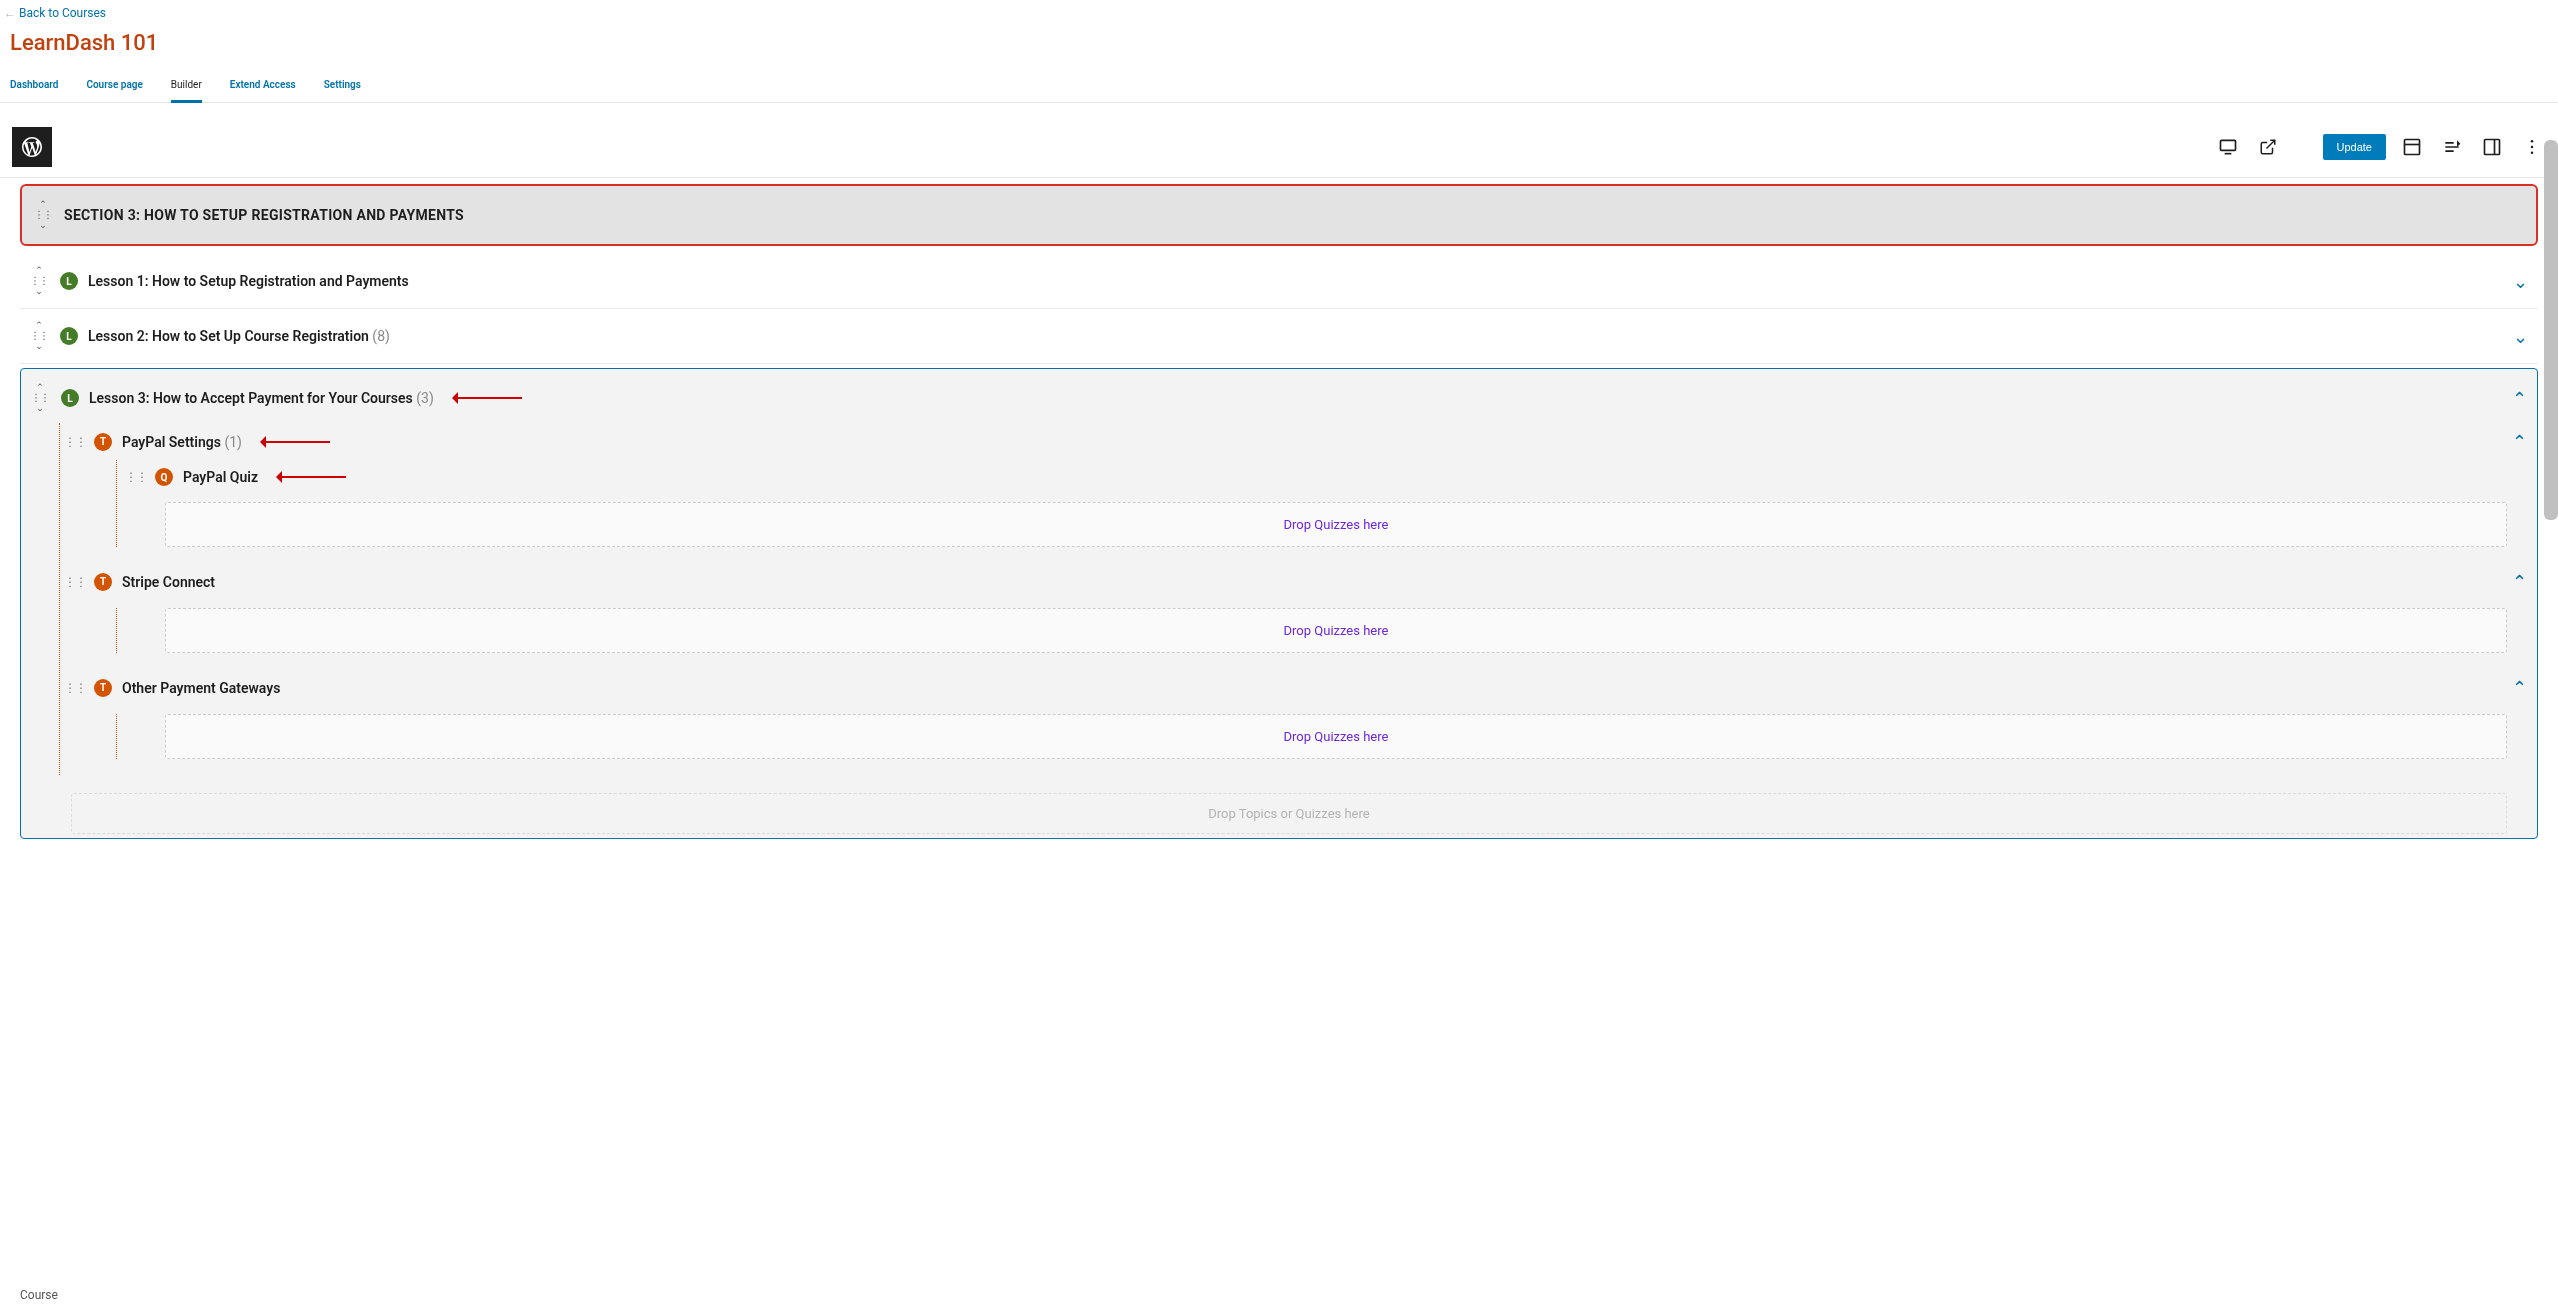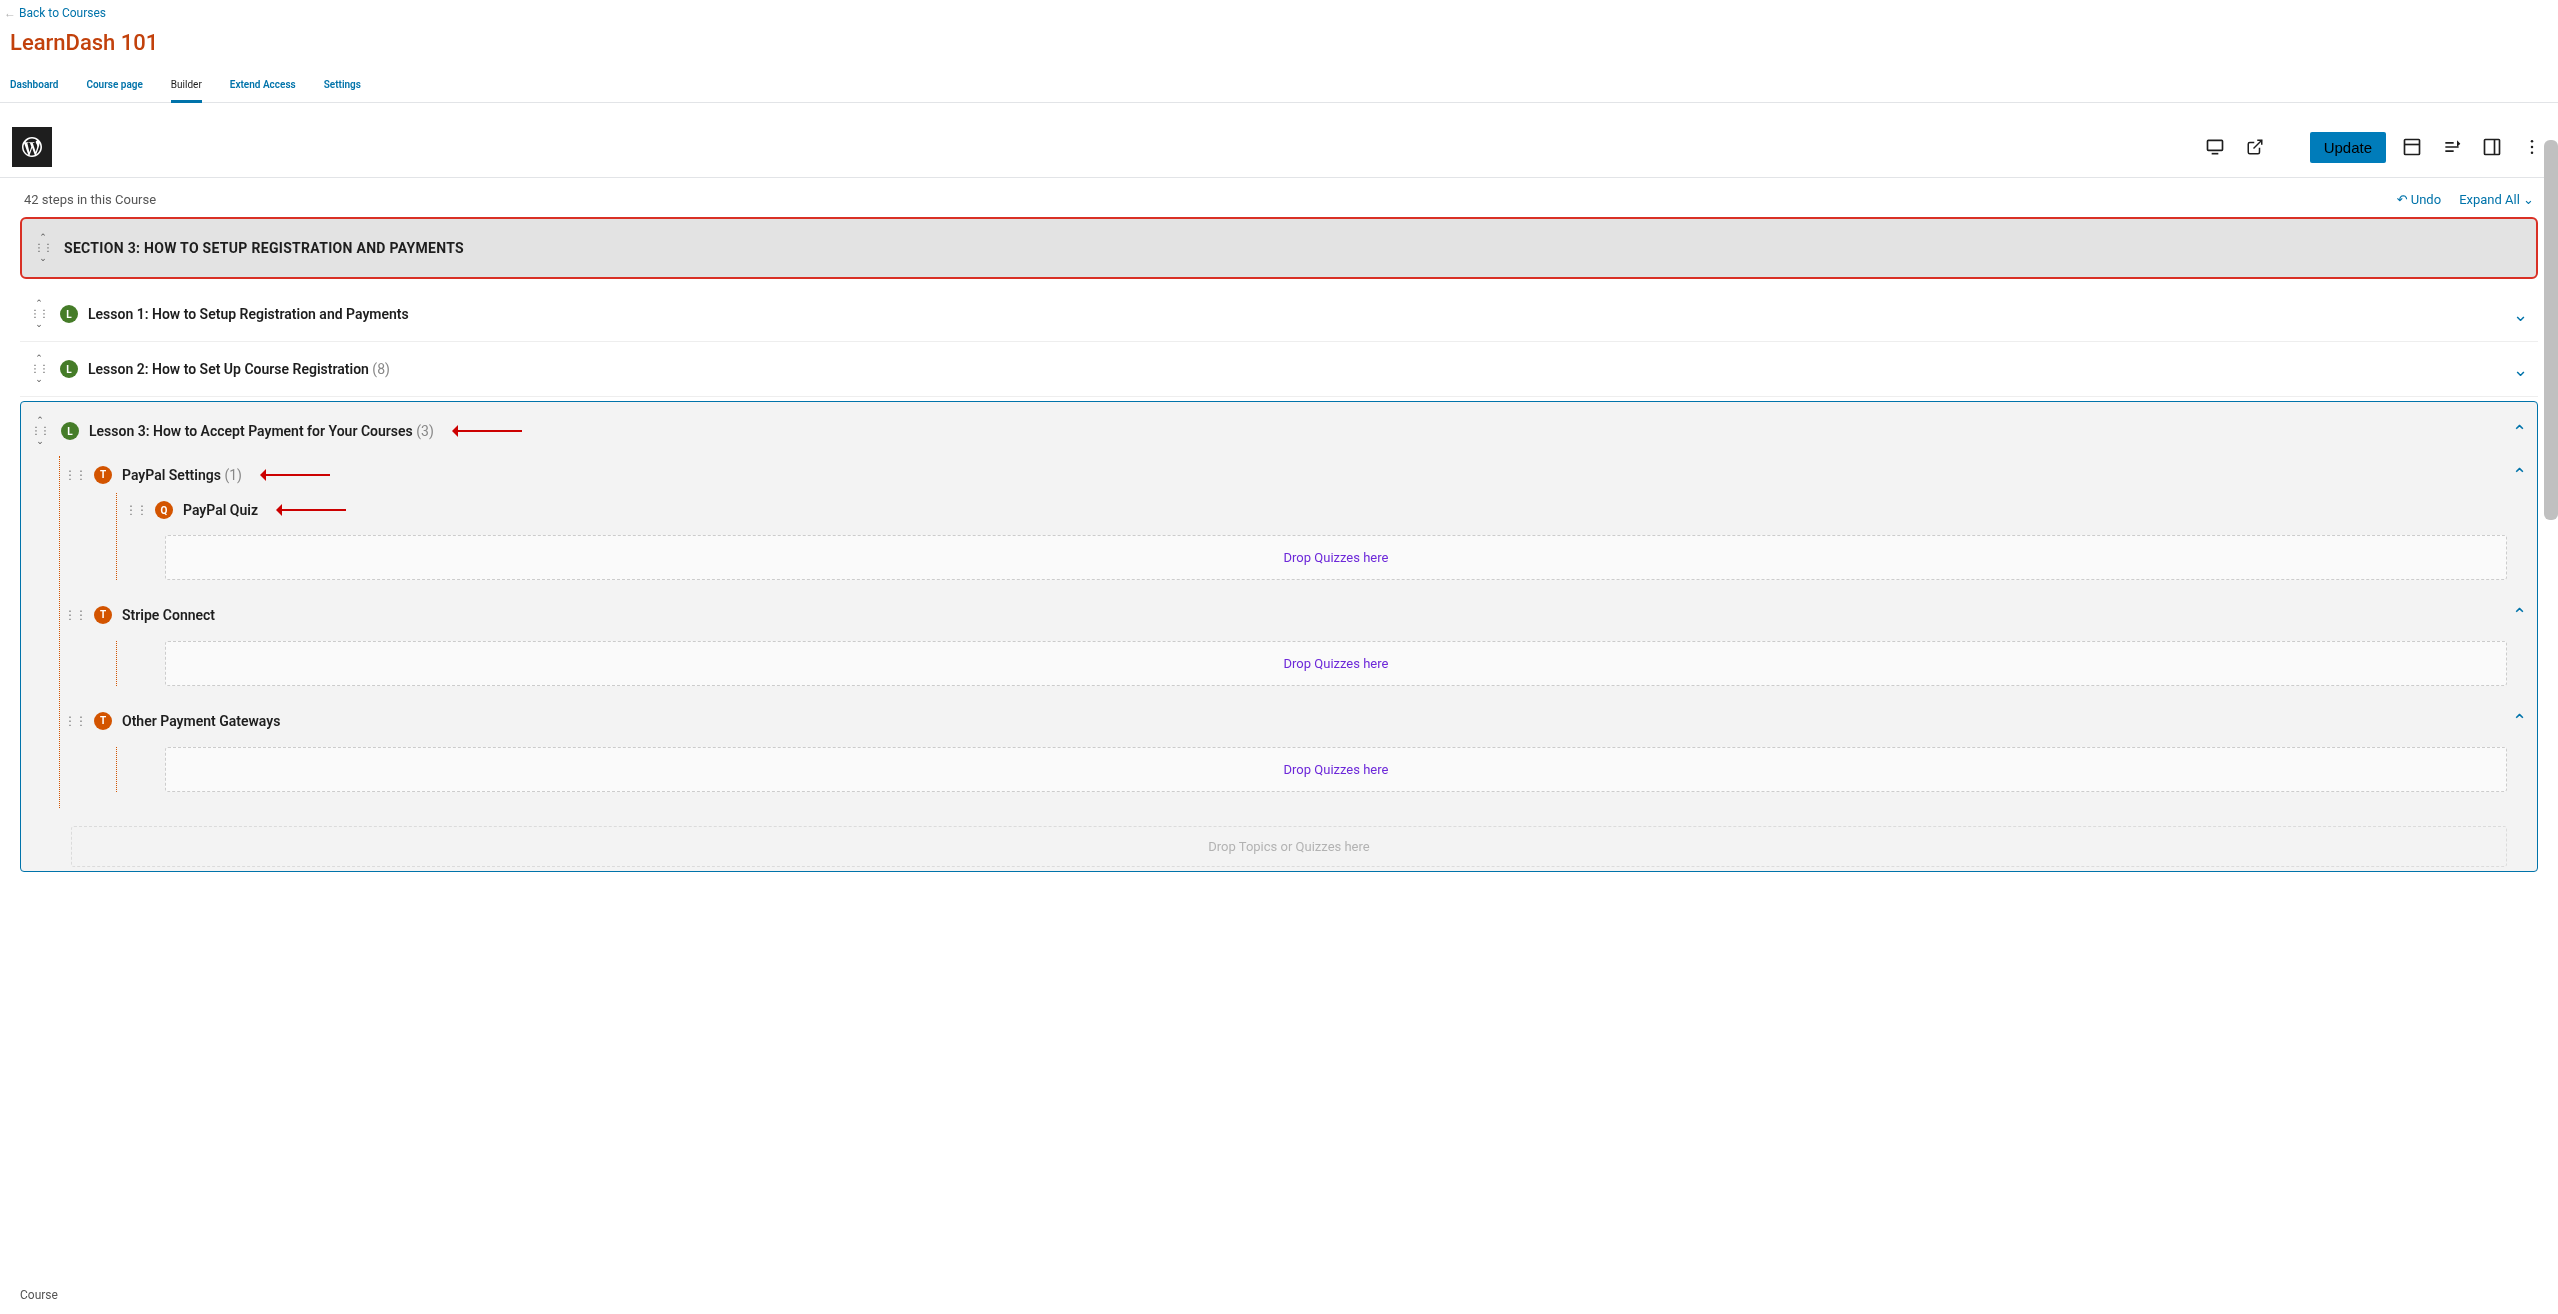--- a/index.html
+++ b/index.html
@@ -10,21 +10,21 @@
   .tabs { display: flex; gap: 28px; padding: 0 10px; border-bottom: 1px solid #e2e4e7; }
   .tab { padding: 10px 0 12px; font-size: 10px; cursor: pointer; position: relative; }
   .tab.link { color: #0073aa; font-weight: 600; }
   .tab.active { color: #1e1e1e; font-weight: 400; }
   .tab.active::after { content: ""; position: absolute; left: 0; right: 0; bottom: -1px; height: 3px; background: #0073aa; }
   .editor-bar { display: flex; align-items: center; padding: 10px 12px; border-bottom: 1px solid #e2e4e7; margin-top: 14px; }
   .wp-logo { width: 40px; height: 40px; background: #1e1e1e; display: flex; align-items: center; justify-content: center; }
   .wp-logo svg { width: 24px; height: 24px; fill: #fff; }
   .editor-actions { margin-left: auto; display: flex; align-items: center; gap: 12px; }
   .icon-btn { width: 28px; height: 28px; display: flex; align-items: center; justify-content: center; cursor: pointer; color: #1e1e1e; }
-  .update-btn { background: #007cba; color: #000000; border: none; padding: 7px 14px; font-size: 15px; cursor: pointer; border-radius: 2px; margin-left: 29px; }
+  .update-btn { background: #007cba; color: #ffffff; border: none; padding: 7px 14px; font-size: 11px; cursor: pointer; border-radius: 2px; margin-left: 29px; }
   .content-wrap { padding: 6px 20px; position: relative; }
   .status-row { display: flex; align-items: center; padding: 8px 4px 10px; }
   .steps-count { color: #555; font-size: 13px; }
   .status-right { margin-left: auto; display: flex; gap: 18px; font-size: 13px; }
   .undo-link { color: #0073aa; cursor: pointer; }
   .undo-link::before { content: "↶ "; }
   .expand-link { color: #0073aa; cursor: pointer; }
   .section-row { border: 2px solid #d93025; border-radius: 6px; background: #e3e3e3; display: flex; align-items: center; padding: 14px 12px; margin-bottom: 8px; }
   .drag-stack { display: flex; flex-direction: column; justify-content: center; align-items: center; gap: 1px; color: #555; margin-right: 12px; font-size: 9px; line-height: 1; }
   .drag-stack .c { font-family: monospace; font-size: 10px; letter-spacing: -1px; }
@@ -112,27 +112,20 @@
         <svg width="20" height="20" viewBox="0 0 24 24" fill="currentColor">
           <circle cx="12" cy="5" r="1.5"></circle>
           <circle cx="12" cy="12" r="1.5"></circle>
           <circle cx="12" cy="19" r="1.5"></circle>
         </svg>
       </div>
   </div>
 </div>
 
 <div class="content-wrap">
-  <div class="status-row">
-    <span class="steps-count">42 steps in this Course</span>
-    <div class="status-right">
-      <span class="undo-link">Undo</span>
-      <span class="expand-link">Expand All ⌄</span>
-    </div>
-  </div>
 
   <div class="section-row">
     <div class="drag-stack">
         <span>⌃</span>
         <span class="c">⋮⋮</span>
         <span>⌄</span>
       </div>
     <span class="section-title">SECTION 3: HOW TO SETUP REGISTRATION AND PAYMENTS</span>
   </div>
 

